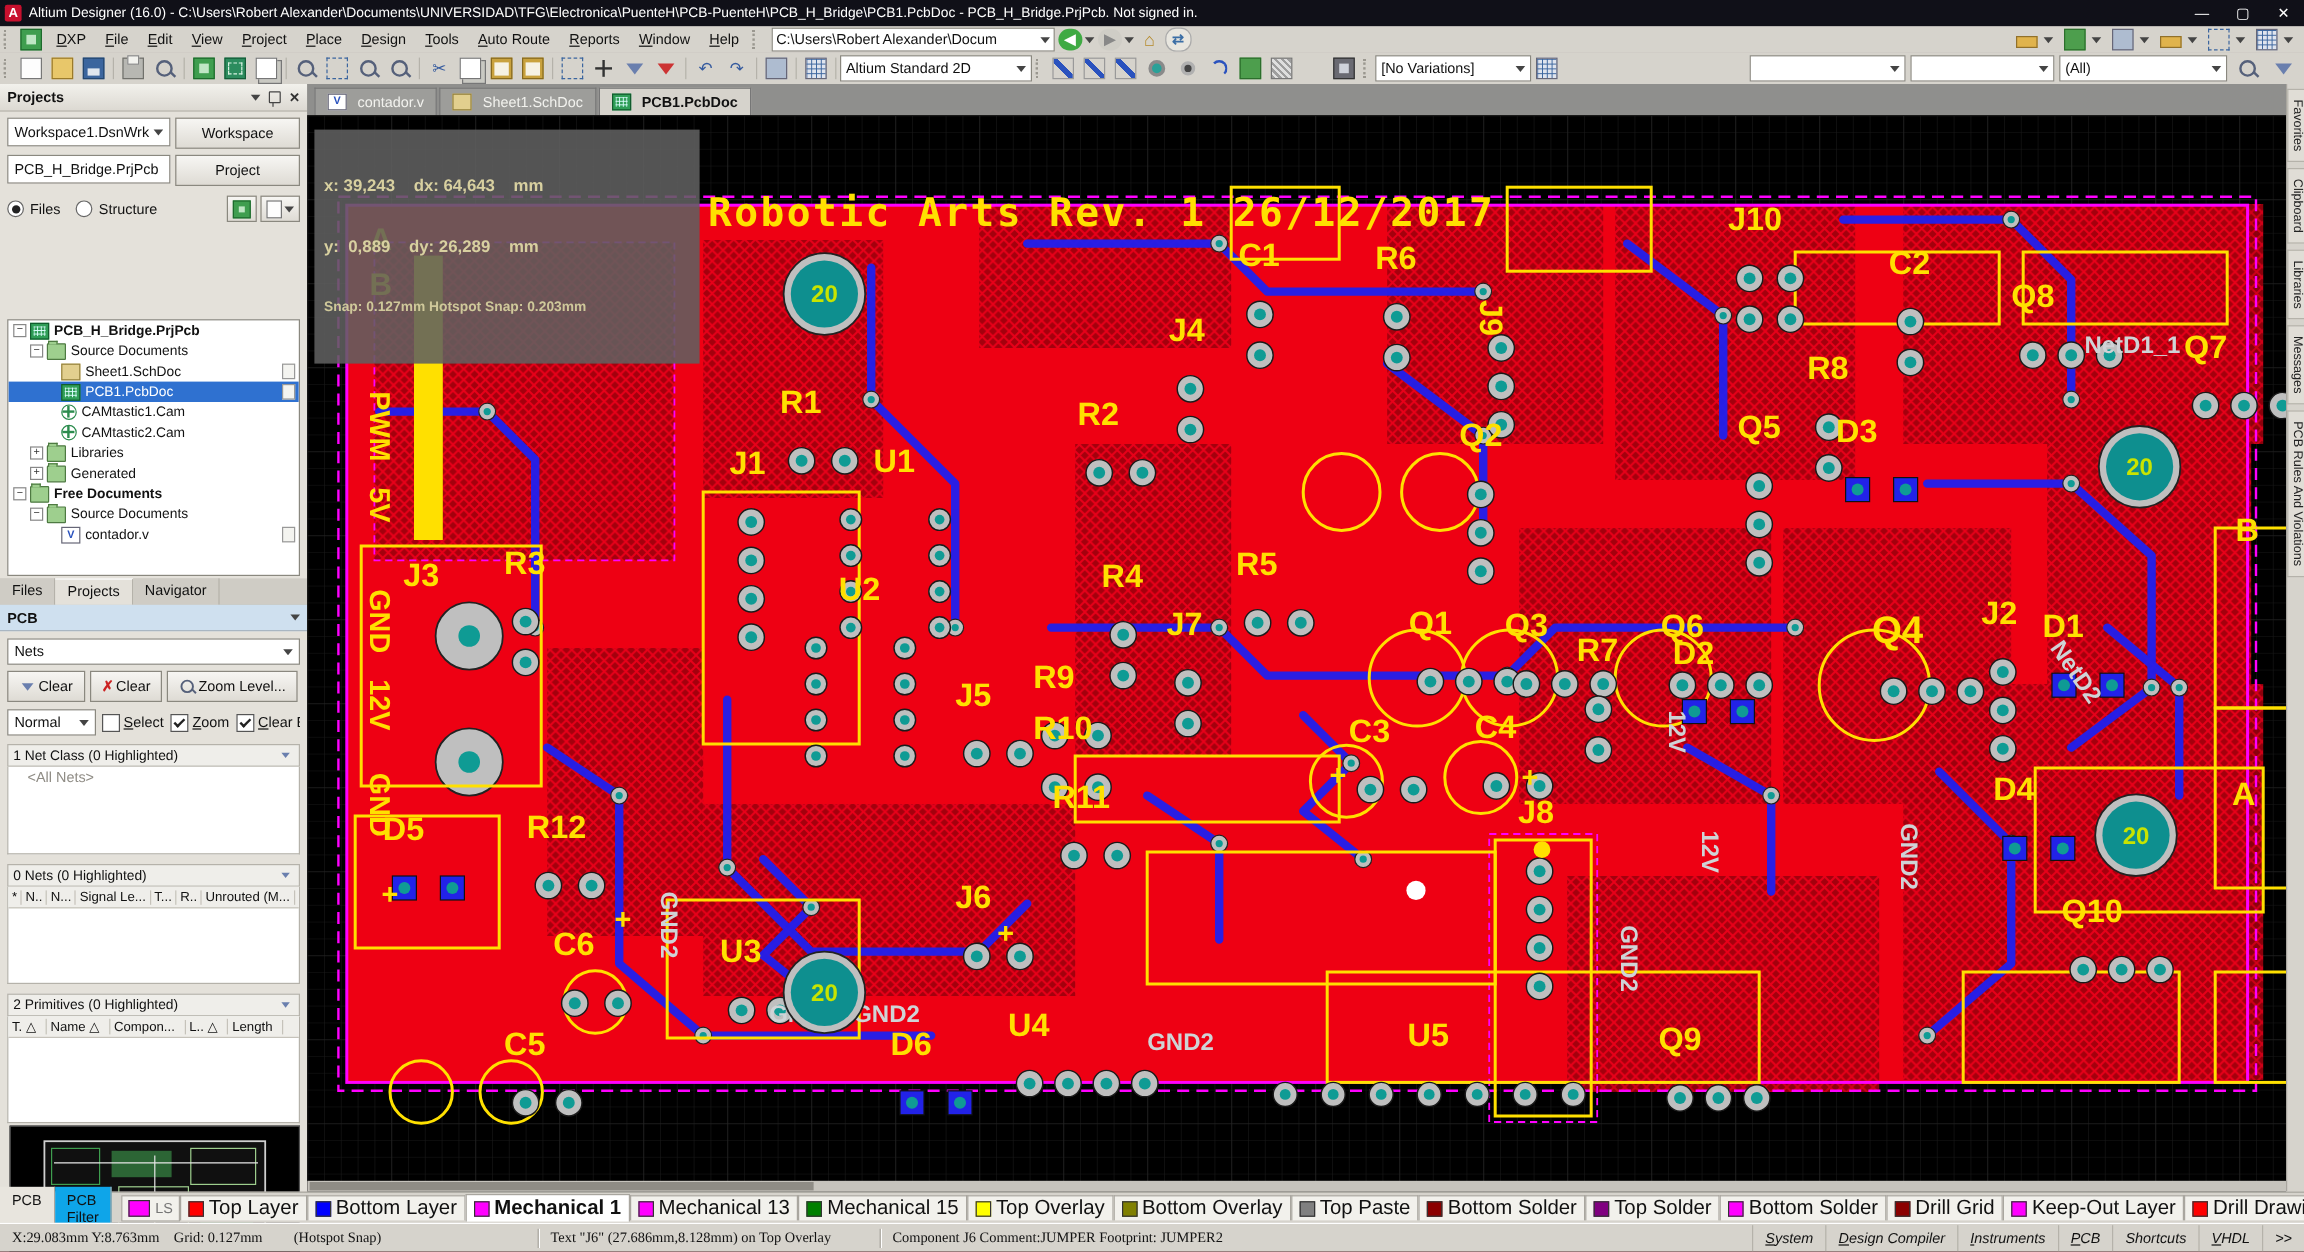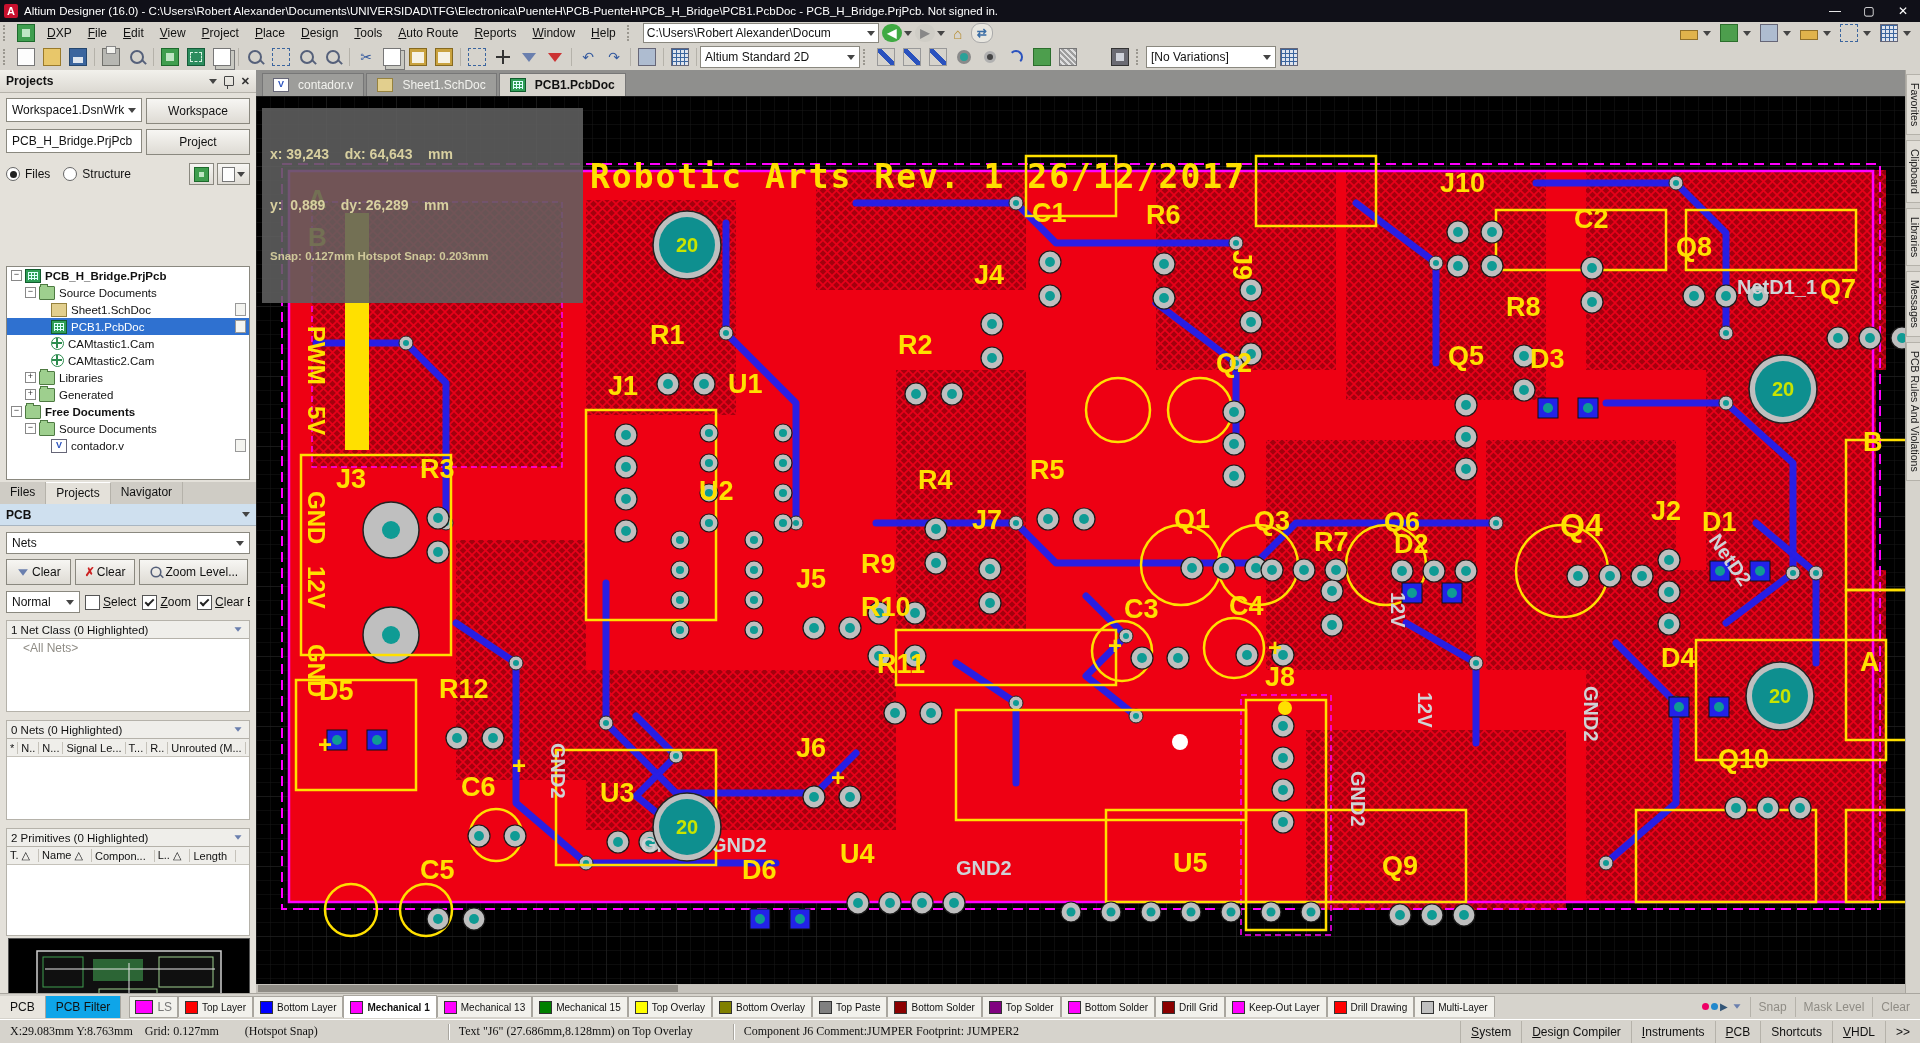--- a/index.html
+++ b/index.html
@@ -116,33 +116,33 @@
   #hscroll{left:0;bottom:0;width:1649px;height:9px;background:#c6c3bc;}
   #hscroll .thumbbar{position:absolute;left:2px;top:1px;width:420px;height:7px;background:#8f8c85;}
   
   #rightdock{right:0;top:70px;width:15px;height:923px;background:#d6d3cc;border-left:1px solid #a9a69f;display:flex;flex-direction:column;align-items:center;padding-top:4px;box-sizing:border-box;}
   .vtab{writing-mode:vertical-rl;font-size:10.5px;color:#222;padding:8px 0;border:1px solid #b5b2aa;border-right:none;background:#e0ddd6;margin-bottom:5px;width:14px;text-align:center;}
   
   #layerbar{left:0;top:993px;width:1920px;height:26px;background:#d6d3cc;border-top:1px solid #a9a69f;display:flex;align-items:center;box-sizing:border-box;}
   .pcbtab{padding:4px 10px;border-right:1px solid #a9a69f;background:#0ea5e9;}
   .pcbtab.on{background:#e8e5de;}
   #layerscroll{margin-left:8px;display:flex;align-items:center;gap:0;border-radius:11px;}
-  .lstab{display:flex;align-items:center;gap:4px;background:#f2f1ec;border:1px solid #a9a69f;border-bottom:none;height:20px;padding:0 6px;font-size:10px;white-space:nowrap;}
+  .lstab{display:flex;align-items:center;gap:4px;background:#f2f1ec;border:1px solid #a9a69f;border-bottom:none;height:20px;padding:0 6px;font-size:17px;white-space:nowrap;}
   .lstab.on{background:#fff;font-weight:bold;height:22px;}
   .sw{width:11px;height:11px;border:1px solid #333;flex:none;}
   .lsbtn{display:flex;align-items:center;background:#f2f1ec;border:1px solid #a9a69f;height:20px;padding:0 5px;gap:4px;}
   .lsbtn .sw{width:16px;height:12px;}
   #layer-right{margin-left:auto;display:flex;align-items:center;margin-right:2px;}
   .lrbtn{padding:3px 8px;border-left:1px solid #b5b2aa;color:#8f8c85;}
   
   #statusbar{left:0;top:1019px;width:1920px;height:24px;background:#d6d3cc;border-top:1px solid #fff;display:flex;align-items:center;font-size:12px;box-sizing:border-box;}
   .sseg{padding:0 10px;white-space:nowrap;font-family:Liberation Serif, serif;}
   .ssep{width:1px;height:16px;background:#a9a69f;box-shadow:1px 0 0 #fff;}
   #sb-right{margin-left:auto;display:flex;align-items:center;height:100%;}
-  .sbtn{padding:4px 10px;border-left:1px solid #b5b2aa;white-space:nowrap;}
+  .sbtn{padding:4px 10px;border-left:1px solid #b5b2aa;white-space:nowrap;font-style:italic;}
   text{font-family:"Liberation Sans",sans-serif;}
   .boardtitle{font-family:"DejaVu Sans Mono",monospace;font-weight:bold;letter-spacing:2px;}
 </style>
 </head>
 <body>
 
 <div id="app">
 
   <div id="titlebar" class="abs">
     <span class="appicon">A</span>
@@ -326,20 +326,40 @@
       <span class="tbtn">
         <span class="tbi i-comp"></span>
       </span>
       <span class="grip"></span>
       <span class="combo" style="width: 120px;">
         <span>[No Variations]</span>
         <span class="caret"></span>
       </span>
       <span class="tbtn">
         <span class="tbi i-grid"></span>
+      </span>
+      <span style="margin-left: auto; display: flex; align-items: center; margin-right: 4px; gap: 4px;">
+        <span class="combo" style="width: 120px;">
+          <span></span>
+          <span class="caret"></span>
+        </span>
+        <span class="combo" style="width: 110px;">
+          <span></span>
+          <span class="caret"></span>
+        </span>
+        <span class="combo" style="width: 130px;">
+          <span>(All)</span>
+          <span class="caret"></span>
+        </span>
+        <span class="tbtn">
+          <span class="tbi i-mag"></span>
+        </span>
+        <span class="tbtn">
+          <span class="tbi i-funnel"></span>
+        </span>
       </span>
     </div>
 
   <div id="leftpanel" class="abs">
     <div class="phead">
       <span>Projects</span>
       <span class="hicons">
         <span class="caret"></span>
         <span class="pin"></span>
         <span style="font-size:11px;">✕</span>

